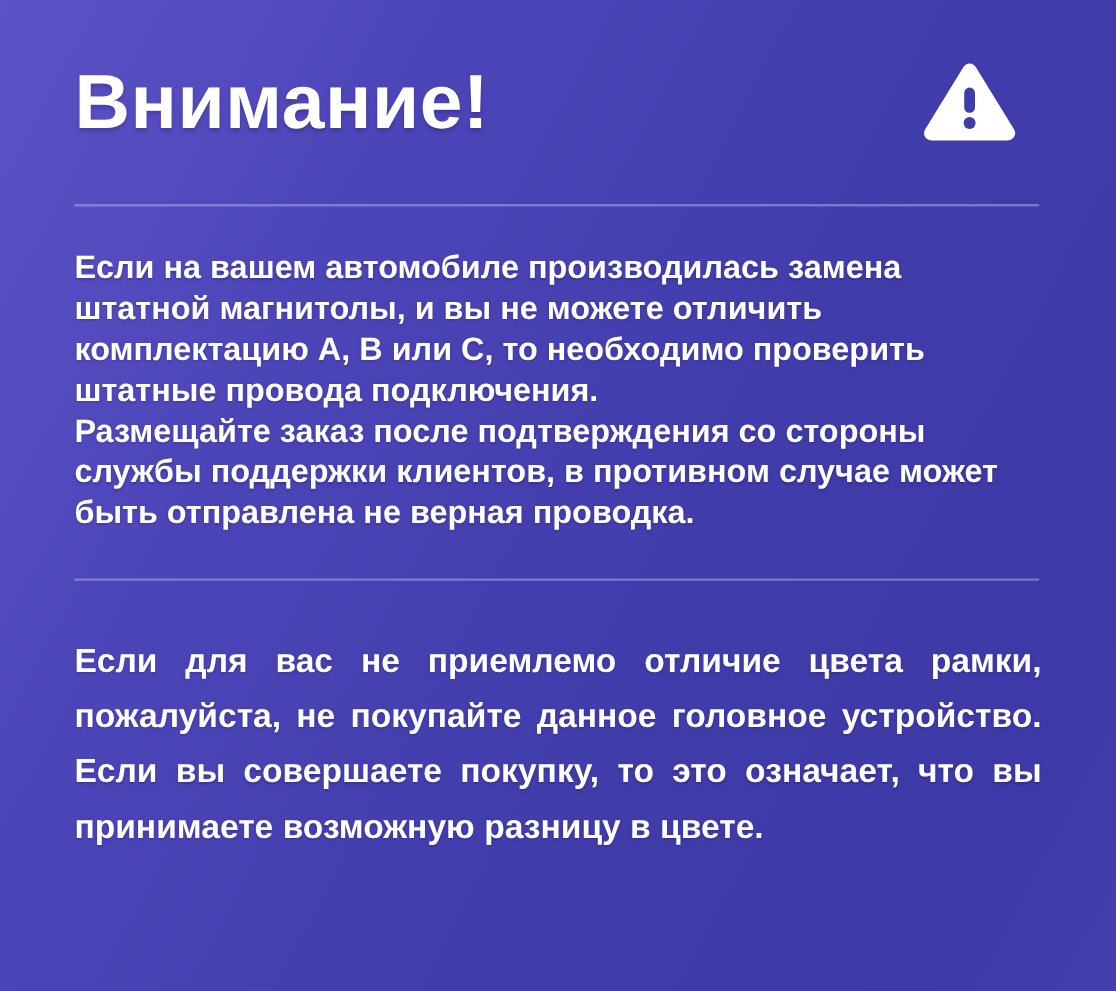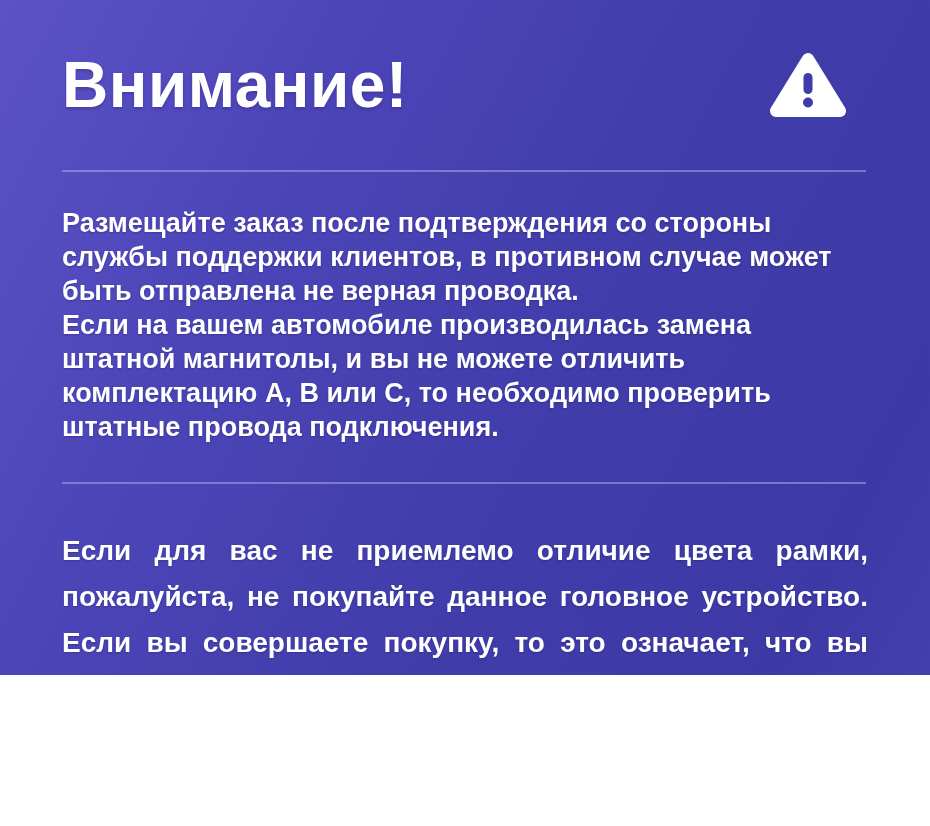--- a/index.html
+++ b/index.html
@@ -1,19 +1,19 @@
 <!DOCTYPE html>
 <html lang="ru"><head>
 <meta charset="utf-8">
 <style>
   html, body { margin: 0; padding: 0; }
   .canvas {
     position: relative;
     width: 930px;
-    height: 675px;
+    height: 826px;
     overflow: hidden;
     background: linear-gradient(118deg, #5c52c6 0%, #4c45b8 28%, #403caa 62%, #3d39a6 88%, #4340ae 100%);
     font-family: "Liberation Sans", "DejaVu Sans", sans-serif;
     color: #ffffff;
   }
   .inner {
     padding: 0 64px 0 62px;
   }
   .header-row {
     display: flex;
@@ -83,22 +83,22 @@
             </mask>
           </defs>
           <rect x="0" y="0" width="80" height="66" fill="#ffffff" mask="url(#warn-mask)"></rect>
         </svg>
       </span>
     </div>
 
     <hr class="divider divider-1">
 
     <div class="section-1">
+      <p>Если на вашем автомобиле производилась замена штатной магнитолы, и вы не можете отличить комплектацию А, В или С, то необходимо проверить штатные провода подключения.</p>
       <p>Размещайте заказ после подтверждения со стороны службы поддержки клиентов, в противном случае может быть отправлена не верная проводка.</p>
-      <p>Если на вашем автомобиле производилась замена штатной магнитолы, и вы не можете отличить комплектацию А, В или С, то необходимо проверить штатные провода подключения.</p>
     </div>
 
     <hr class="divider divider-2">
 
     <div class="section-2">
       <p>Если для вас не приемлемо отличие цвета рамки, пожалуйста, не покупайте данное головное устройство. Если вы совершаете покупку, то это означает, что вы принимаете возможную разницу в цвете.</p>
     </div>
 
   </div>
 </div>

